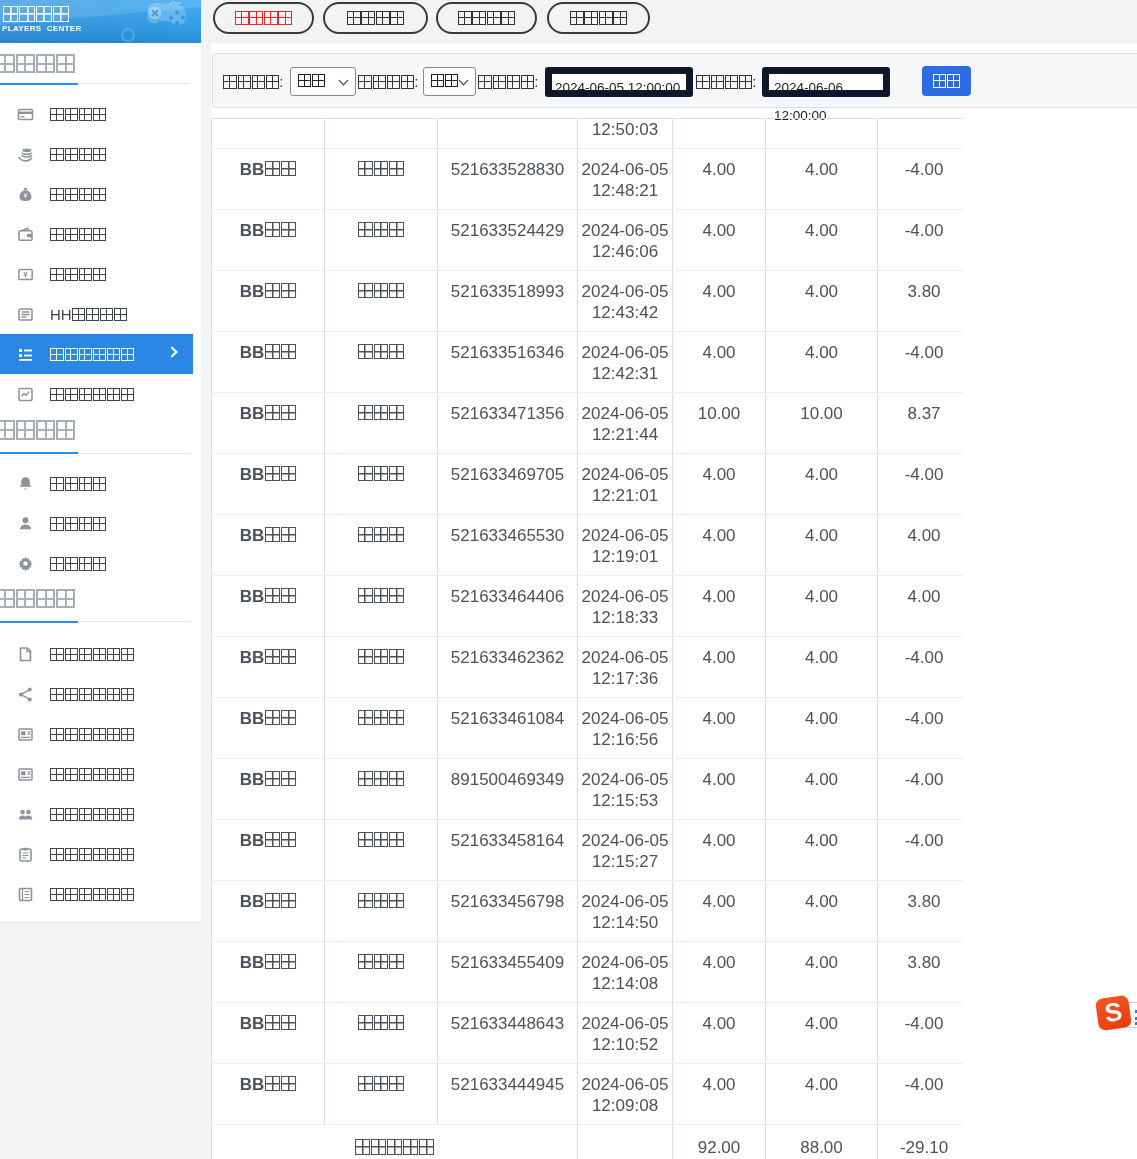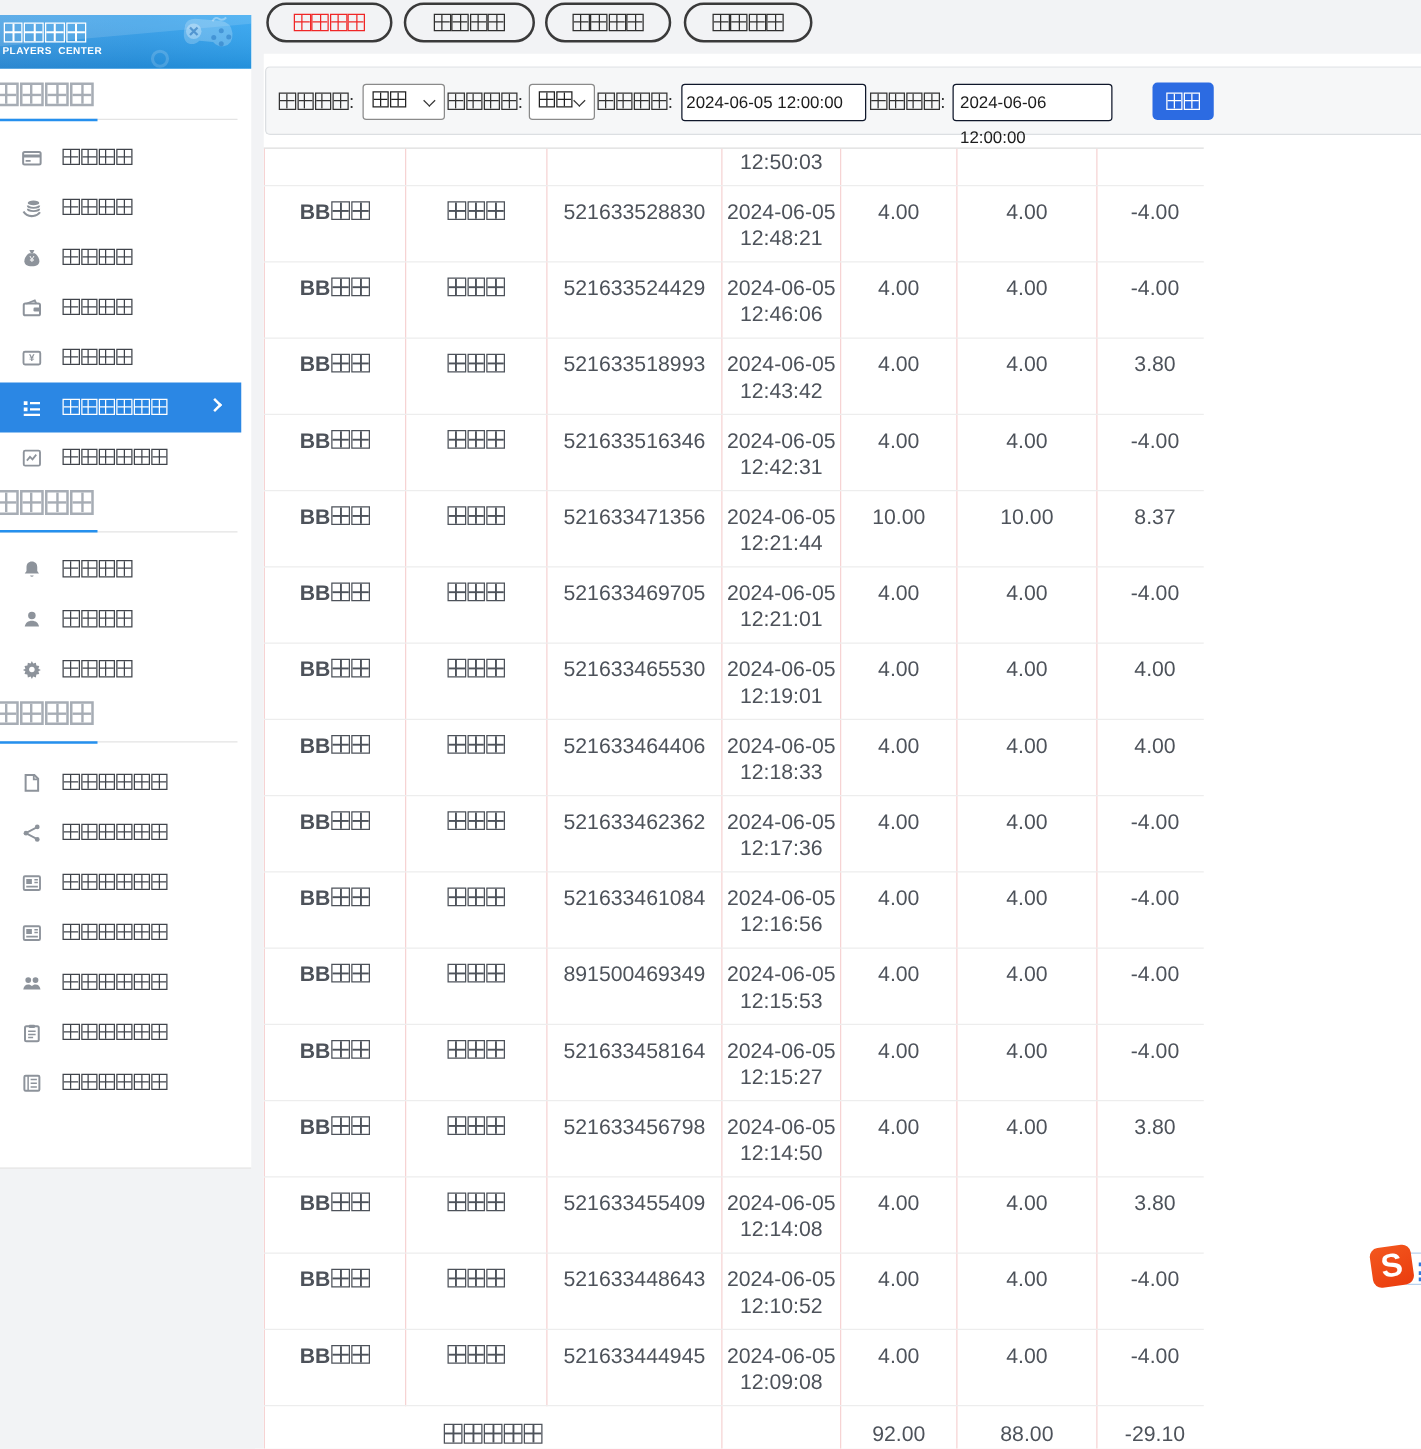--- a/index.html
+++ b/index.html
@@ -1,20 +1,20 @@
 <!DOCTYPE html>
 <html><head><meta charset="utf-8">
 <style>
 * { margin:0; padding:0; box-sizing:border-box; }
 html,body { width:1137px; height:1159px; overflow:hidden; }
 body { position:relative; background:#f2f3f5; font-family:"Liberation Sans", sans-serif; }
 .g { display:inline-block; width:.88em; height:.9em; border:.1em solid currentColor; vertical-align:-.1em; margin:0 .03em;
   background: linear-gradient(currentColor,currentColor) 50% 50%/100% .09em no-repeat,
               linear-gradient(currentColor,currentColor) 50% 50%/.09em 100% no-repeat; }
-#sidebar { position:absolute; left:0; top:12px; width:201px; height:923px; background:#fff; border-bottom:1px solid #e2e2e2; }
+#sidebar { position:absolute; left:0; top:0; width:201px; height:923px; background:#fff; border-bottom:1px solid #e2e2e2; }
 #sb-head { position:relative; height:43px; background:linear-gradient(100deg,#3597e2 0%,#2b9ae8 55%,#2ba2f0 100%); overflow:hidden; }
 #sb-head .zh { position:absolute; left:2px; top:4.5px; font-size:18px; letter-spacing:1.2px; color:#fff; font-weight:bold; white-space:nowrap; }
 #sb-head .en { position:absolute; left:2px; top:23.5px; font-size:8px; color:#fff; font-weight:bold; letter-spacing:0.35px; }
 .sec-title { position:relative; margin:0 11px 0 0; padding-left:0; border-bottom:1px solid #e4e4e4; color:#a7adb5; font-size:21.5px; }
 .sec-title .tt { position:relative; left:-5px; }
 .sec-title:after { content:""; position:absolute; left:0; bottom:-1.5px; width:78px; height:2px; background:#2590ee; }
 #st1 { height:41px; line-height:42px; }
 .sec-title2 { height:38px; line-height:30px; }
 .items1 { padding-top:10px; padding-bottom:1.5px; }
 .items2 { padding-top:10px; padding-bottom:0.5px; }
@@ -28,21 +28,21 @@
 #panel { position:absolute; left:0; top:43px; width:926px; height:1116px; background:#fff; }
 .pill { position:absolute; top:2px; height:31.5px; border:2px solid #3a3a3a; border-radius:16px; display:flex; align-items:center; justify-content:center; font-size:15.5px; color:#2f2f2f; background:transparent; }
 #pill1 { left:2px; width:101px; color:#f02626; }
 #pill2 { left:112px; width:105px; }
 #pill3 { left:225px; width:101px; }
 #pill4 { left:336px; width:103px; }
 #filter { position:absolute; left:1px; top:10px; width:925px; height:55px; background:#f6f7f8; border:1px solid #dcdfe2; border-right:none; border-radius:4px 0 0 4px; }
 #filter .lab { position:absolute; top:19px; font-size:15px; color:#333; }
 .sel { position:absolute; top:13px; height:29px; background:#fff; border:1px solid #8a8a8a; border-radius:3px; font-size:14.5px; color:#222; line-height:27px; padding-left:7px; }
 .sel:after { content:""; position:absolute; right:8px; top:9px; width:6px; height:6px; border-right:1.8px solid #333; border-bottom:1.8px solid #333; transform:rotate(45deg); }
-.inp { position:absolute; top:12.5px; height:30px; background:#fff; border:1px solid #0f172a; border-radius:3px; font-size:13.5px; color:#1c1c1c; line-height:28px; padding-left:3px; }
+.inp { position:absolute; top:12.5px; height:30px; background:#fff; border:7px solid #0f172a; border-radius:3px; font-size:13.5px; color:#1c1c1c; line-height:28px; padding-left:3px; }
 #btn { position:absolute; left:709px; top:12px; width:49px; height:30px; background:#2c6be2; border-radius:4px; color:#fff; font-size:15px; display:flex; align-items:center; justify-content:center; }
 #tablewrap { position:absolute; left:0; top:75px; width:752px; height:1041px; border-top:1px solid #dddddd; overflow:hidden; }
 table { border-collapse:collapse; table-layout:fixed; width:937px; margin-top:-31px; }
 col.c1{width:113px} col.c2{width:113px} col.c3{width:140px} col.c4{width:95px}
 col.c5{width:93px} col.c6{width:112px} col.c7{width:93px} col.c8{width:178px}
 td { border-right:1px solid #f6d3d3; border-bottom:1px solid #ededed; text-align:center; vertical-align:baseline;
      font-size:17px; color:#4d525a; line-height:21px; padding:9.5px 0 8.5px; }
 td:first-child { border-left:1px solid #f6d3d3;font-weight:bold; }
 tr.sum td { padding-top:12px; }
 #sg-bar { position:absolute; left:1124px; top:1002px; width:20px; height:26px; background:#fff; border:1px solid #b9d2ee; border-radius:3px 0 0 3px; }
@@ -346,20 +346,27 @@
         </svg>
         <span class="it"><b class="g"></b><b class="g"></b><b class="g"></b><b class="g"></b></span>
       </div>
 <div class="item">
         <svg class="ic" width="17" height="17" viewBox="0 0 17 17">
           <rect x="1.8" y="3.4" width="13.4" height="10.2" rx="1.2" fill="none" stroke="#8d939b" stroke-width="1.5"></rect>
           <text x="8.5" y="11.2" font-size="8" font-weight="bold" fill="#8d939b" text-anchor="middle" font-family="Liberation Sans">¥</text>
         </svg>
         <span class="it"><b class="g"></b><b class="g"></b><b class="g"></b><b class="g"></b></span>
       </div>
+<div class="item">
+        <svg class="ic" width="17" height="17" viewBox="0 0 17 17">
+          <rect x="2" y="3" width="13" height="11" rx="1.2" fill="none" stroke="#8d939b" stroke-width="1.6"></rect>
+          <path d="M4.5 6h8M4.5 8.5h8M4.5 11h5" stroke="#8d939b" stroke-width="1.3"></path>
+        </svg>
+        <span class="it">HH<b class="g"></b><b class="g"></b><b class="g"></b><b class="g"></b></span>
+      </div>
 <div class="item active">
         <svg class="ic" width="17" height="17" viewBox="0 0 17 17">
           <rect x="2" y="3" width="3" height="3" fill="#fff"></rect>
           <rect x="7" y="3.6" width="8" height="1.8" fill="#fff"></rect>
           <rect x="2" y="8" width="3" height="3" fill="#fff"></rect>
           <rect x="7" y="8.6" width="8" height="1.8" fill="#fff"></rect>
           <rect x="2" y="13" width="13" height="1.8" fill="#fff"></rect>
         </svg>
         <span class="it"><b class="g"></b><b class="g"></b><b class="g"></b><b class="g"></b><b class="g"></b><b class="g"></b></span>
         <span class="arrow"></span>

